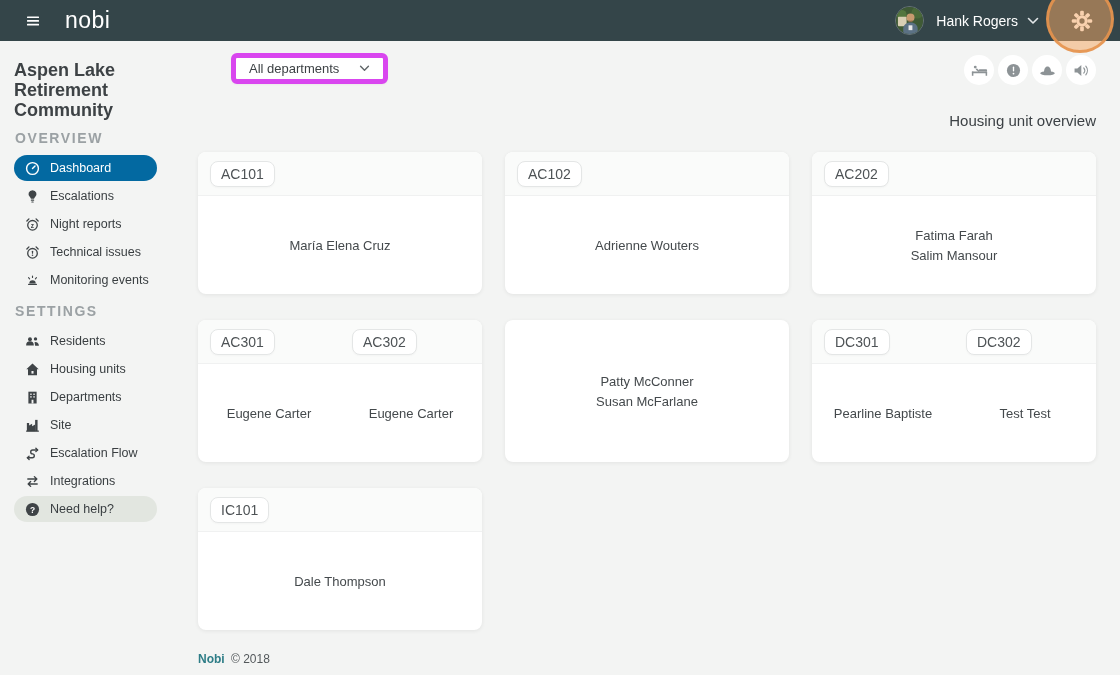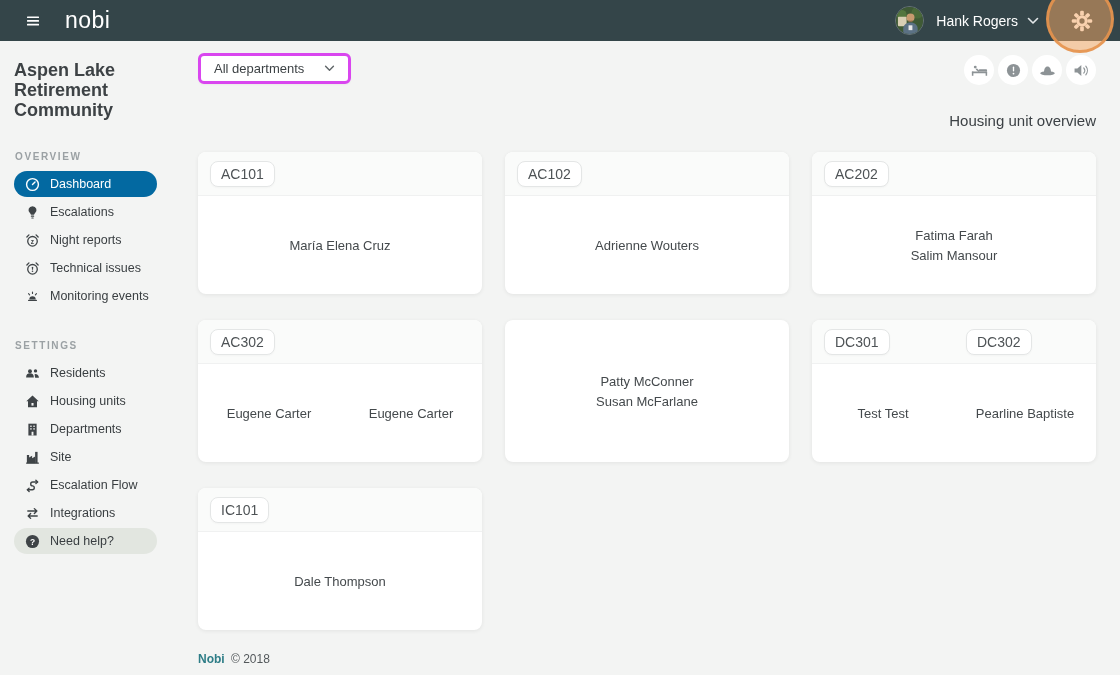--- a/index.html
+++ b/index.html
@@ -33,38 +33,38 @@
     border:3px solid rgba(230,148,78,.9);
     z-index:10; pointer-events:none;
   }
 
   
   .app { display:flex; height:634px; }
 
   
   .sidebar { width:180px; flex:0 0 180px; padding:19px 0 0 14px; }
   .site-name { width:125px; font-size:18px; font-weight:bold; color:#3d4245; line-height:20px; }
-  .section-label { font-size:10px; font-weight:bold; letter-spacing:1.6px; color:#9ba1a4; margin:31px 0 9px 1px; }
+  .section-label { font-size:14px; font-weight:bold; letter-spacing:1.6px; color:#9ba1a4; margin:10px 0 9px 1px; }
   .nav-item {
     display:flex; align-items:center; height:26px; margin-bottom:2px;
     width:143px; padding:0 10px 0 11px; border-radius:14px; cursor:pointer;
   }
   .nav-icon { width:15px; height:15px; color:#3f4447; flex:0 0 auto; }
   .nav-label { font-size:12.5px; color:#393e41; margin-left:10px; white-space:nowrap; }
   .nav-item.active { background:#0369a1; }
   .nav-item.active .nav-icon, .nav-item.active .nav-label { color:#fff; }
   .nav-item.pill { background:#e2e6e0; }
 
   
   .main { flex:1; padding:12px 24px 0 18px; }
   .toolbar { display:flex; align-items:flex-start; }
   .dropdown {
-    height:31px; background:#fff; border:3px solid #d946ef; border-radius:6px;
+    height:31px; background:#fff; border:5px solid #d946ef; border-radius:6px;
     display:inline-flex; align-items:center; padding:0 13px; gap:20px;
-    font-size:13px; color:#3d4245; cursor:pointer; box-shadow:0 1px 2px rgba(0,0,0,.04);
+    font-size:13px; color:#3d4245; cursor:pointer; box-shadow:0 1px 2px rgba(0,0,0,.04);margin-left:33px;
   }
   .dropdown .chev-dark { width:11px; height:7px; color:#5f6568; }
   .status-icons { margin-left:auto; display:flex; gap:4px; margin-top:2px; }
   .status-icon {
     width:30px; height:30px; border-radius:50%; background:#fff; color:#8d9396;
     display:flex; align-items:center; justify-content:center; cursor:pointer;
   }
   .status-icon .icon { width:17px; height:15px; }
 
   .heading { font-size:15px; font-weight:500; color:#3c4145; margin:27px 0 0 1px;text-align:right; }
@@ -374,20 +374,23 @@
           <div class="card-body">
             <div class="bcol">
               <div class="resident">Fatima Farah</div>
               <div class="resident">Salim Mansour</div>
             </div>
           </div>
         </div>
         <div class="card">
           <div class="card-header">
             <div class="hcol">
+              <span class="badge">AC301</span>
+            </div>
+            <div class="hcol">
               <span class="badge">AC302</span>
             </div>
           </div>
           <div class="card-body">
             <div class="bcol">
               <div class="resident">Eugene Carter</div>
             </div>
             <div class="bcol">
               <div class="resident">Eugene Carter</div>
             </div>
@@ -405,24 +408,24 @@
           <div class="card-header">
             <div class="hcol">
               <span class="badge">DC301</span>
             </div>
             <div class="hcol">
               <span class="badge">DC302</span>
             </div>
           </div>
           <div class="card-body">
             <div class="bcol">
+              <div class="resident">Pearline Baptiste</div>
+            </div>
+            <div class="bcol">
               <div class="resident">Test Test</div>
-            </div>
-            <div class="bcol">
-              <div class="resident">Pearline Baptiste</div>
             </div>
           </div>
         </div>
         <div class="card">
           <div class="card-header">
             <div class="hcol">
               <span class="badge">IC101</span>
             </div>
           </div>
           <div class="card-body">

